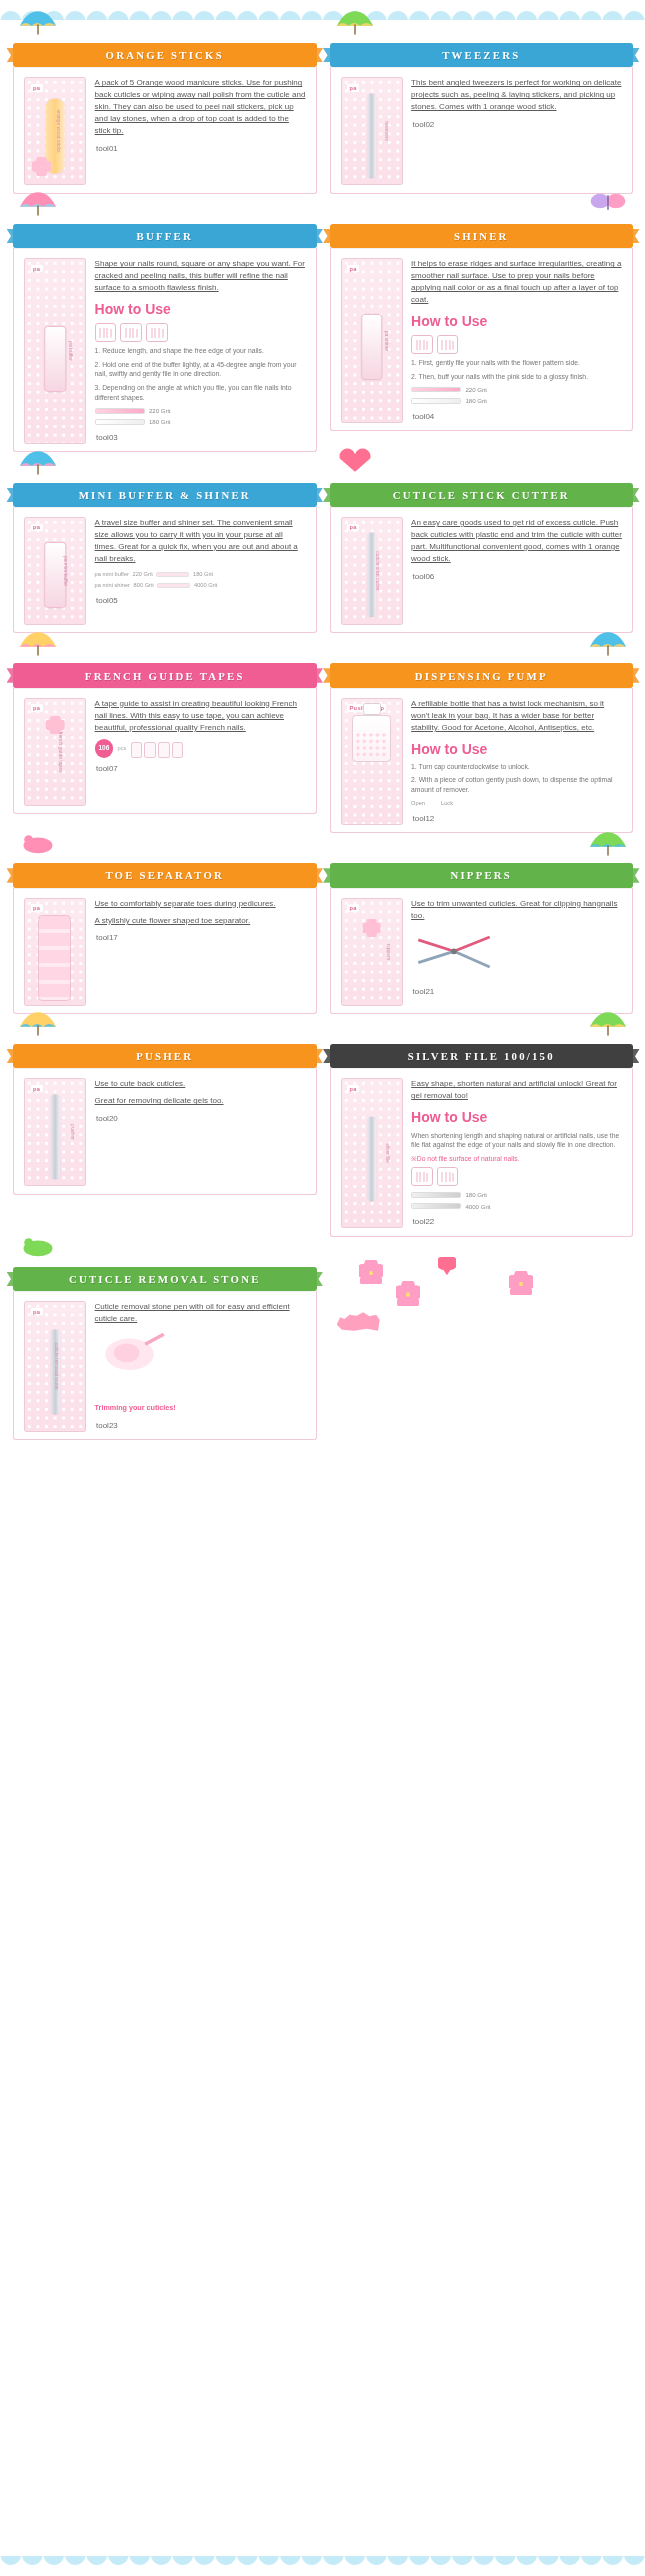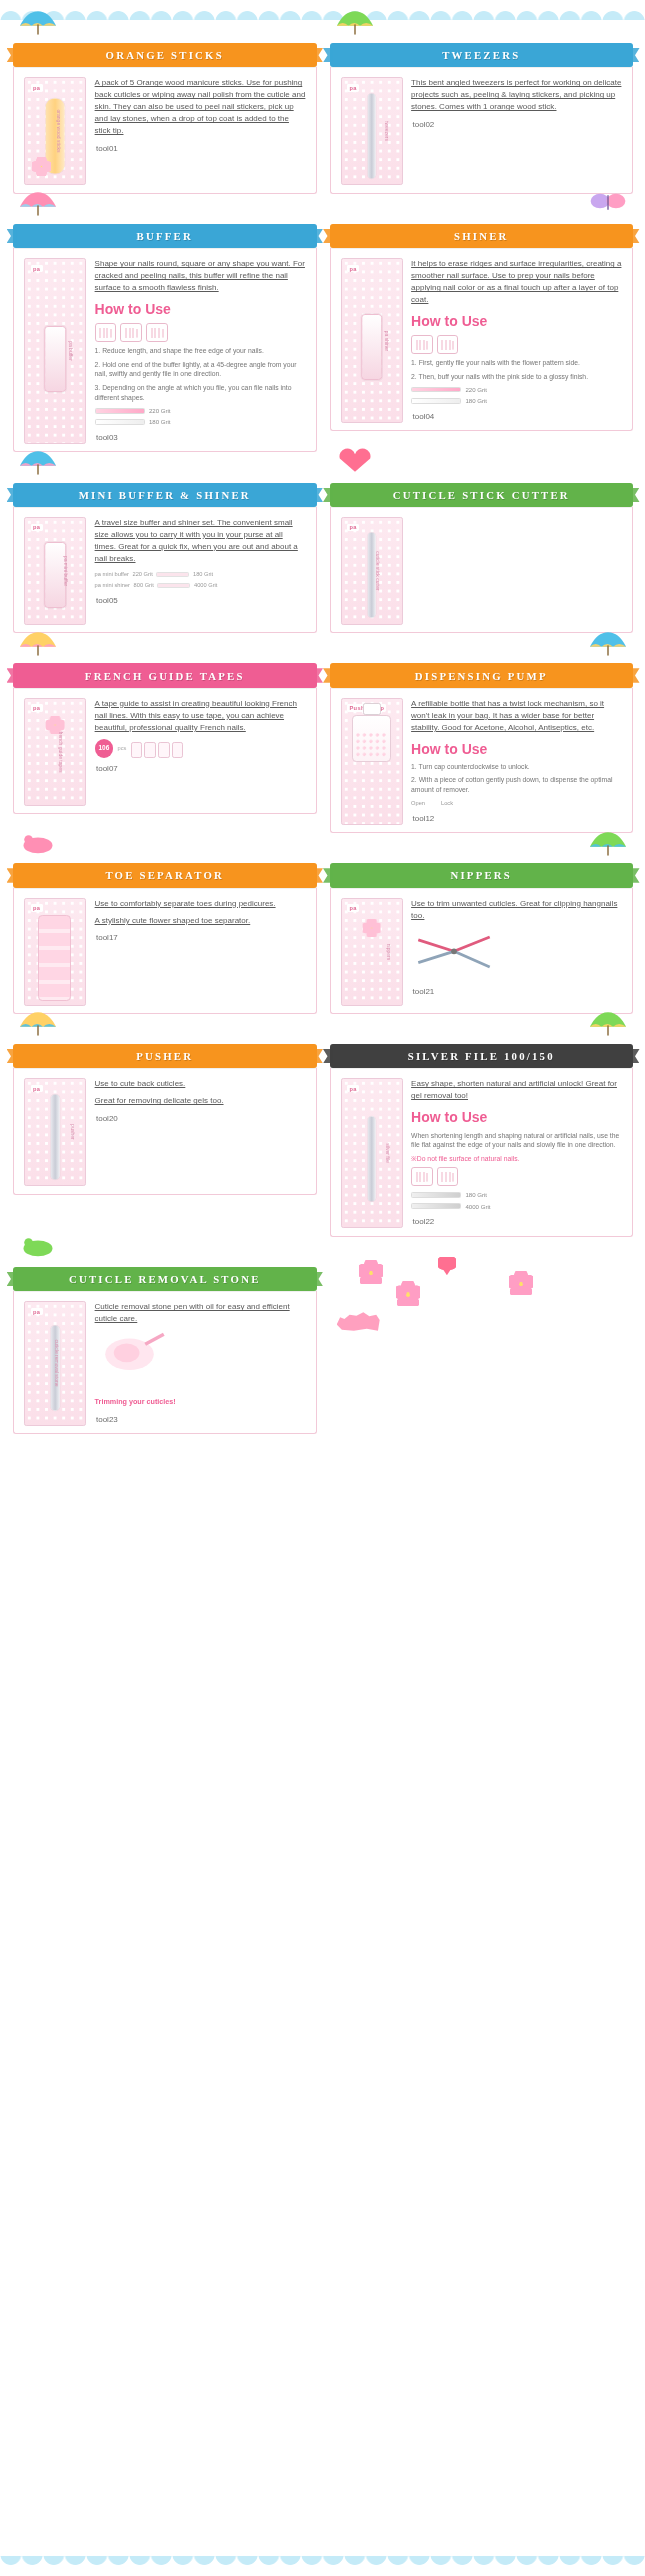--- a/index.html
+++ b/index.html
@@ -377,20 +377,24 @@
       </svg>
       <div class="ribbon" style="background:#62b34a">
         <span class="title">CUTICLE STICK CUTTER</span>
       </div>
       <div class="body">
         <div class="photo slim">
           <span class="pkg-label">pa</span>
           <div class="tool-sil"></div>
           <span class="vert-text">cuticle stick cutter</span>
         </div>
+        <div class="text">
+          <p>An easy care goods used to get rid of excess cuticle. Push back cuticles with plastic end and trim the cuticle with cutter part. Multifunctional convenient good, comes with 1 orange wood stick.</p>
+          <div class="tool-id">tool06</div>
+        </div>
       </div>
     </div>
 
     <div class="card">
       <svg class="deco" viewBox="0 0 58 40">
         <path d="M4 26 Q14 6 29 6 Q44 6 54 26 Z" fill="#ffd166"></path>
         <path d="M4 26 Q12 18 20 26 Q28 18 36 26 Q44 18 54 26" fill="#ff9ec4" opacity=".9"></path>
         <rect x="28" y="24" width="2" height="14" fill="#8a6a3a"></rect>
       </svg>
       <div class="ribbon" style="background:#ef5d93">
@@ -577,21 +581,21 @@
           <div class="tool-sil"></div>
           <span class="vert-text">cuticle removal stone</span>
         </div>
         <div class="text">
           <p>Cuticle removal stone pen with oil for easy and efficient cuticle care.</p>
           <svg width="79" height="50" viewBox="0 0 110 70">
             <ellipse cx="48" cy="34" rx="34" ry="22" fill="#ffe6ef"></ellipse>
             <ellipse cx="44" cy="32" rx="18" ry="13" fill="#ffd0e0"></ellipse>
             <path d="M70 20 L96 6" stroke="#f6a8c4" stroke-width="5"></path>
           </svg>
-          <div style="color:#ef5d93;font-size:7.2px;font-weight:bold;margin-top:13px;">Trimming your cuticles!</div>
+          <div style="color:#ef5d93;font-size:7.2px;font-weight:bold;margin-top:19px;">Trimming your cuticles!</div>
           <div class="tool-id">tool23</div>
         </div>
       </div>
     </div>
 
     <div class="bottom-art">
       <div class="bottom-flower" style="left:29px;top:7.2px;"></div>
       <div class="bottom-flower" style="left:66px;top:29px;"></div>
       <div class="bottom-heart" style="left:108px;top:4.3px;"></div>
       <div class="bottom-cat" style="left:7.2px;top:55px;"></div>

